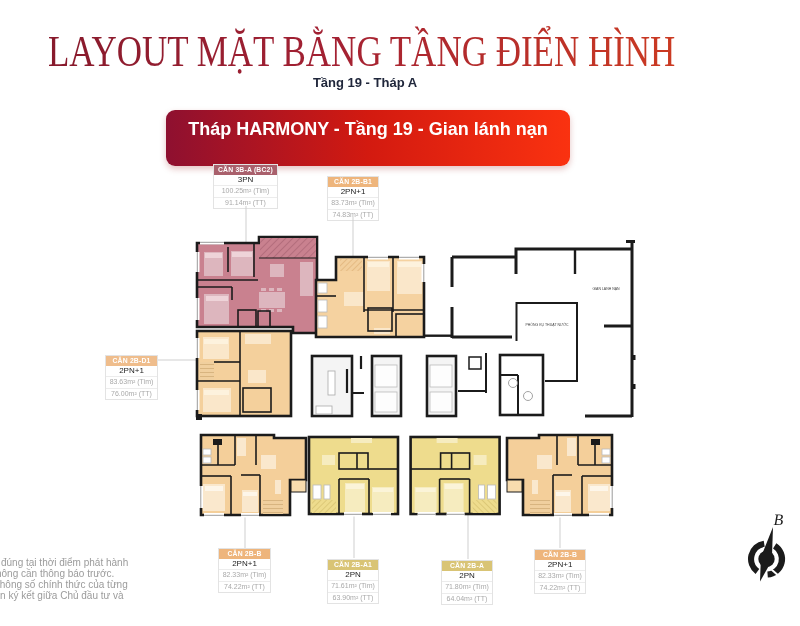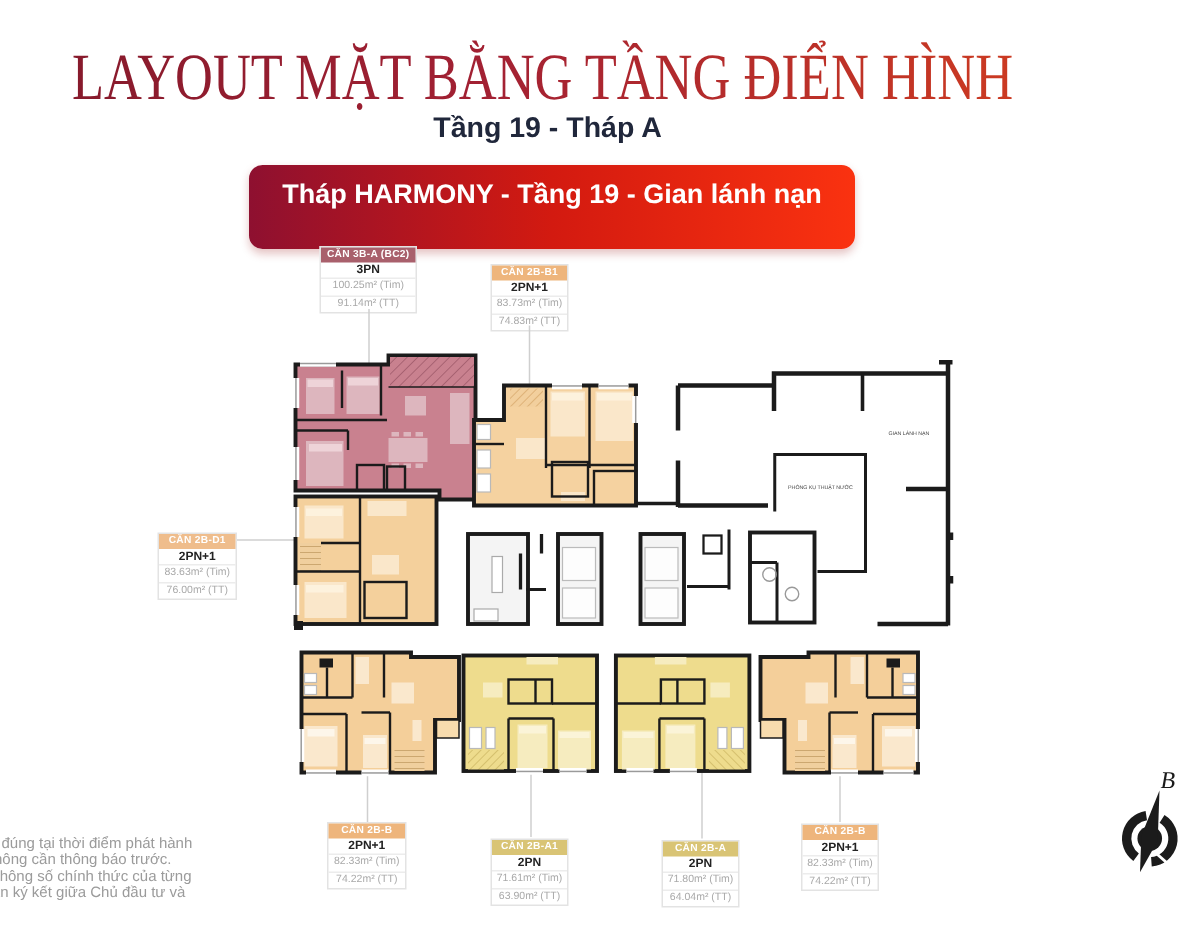--- a/index.html
+++ b/index.html
@@ -5,28 +5,28 @@
   html,body{margin:0;padding:0;}
   body{width:800px;height:626px;position:relative;background:#fff;overflow:hidden;
        font-family:"Liberation Sans",sans-serif;}
   .title{position:absolute;left:48px;top:26px;text-align:left;
     font-family:"Liberation Serif",serif;font-size:44px;font-weight:normal;
     transform:scaleX(0.795);transform-origin:left top;
     background:linear-gradient(90deg,#871a2c 0%,#a32133 45%,#cb3a22 100%);
     -webkit-background-clip:text;background-clip:text;color:transparent;
     white-space:nowrap;}
   .subtitle{position:absolute;left:0;top:75px;width:730px;text-align:center;
-    font-size:19px;font-weight:bold;color:#20273b;}
+    font-size:13px;font-weight:bold;color:#20273b;}
   .banner{position:absolute;left:166px;top:110px;width:404px;height:56px;
     border-radius:9px;background:linear-gradient(90deg,#8e1030 0%,#d31a10 50%,#fa3210 100%);
     color:#fff;font-weight:bold;font-size:18px;text-align:center;line-height:38px;
     box-shadow:0 3px 6px rgba(150,20,20,0.25);}
   .lbl{position:absolute;background:#fff;border:1px solid #e3e3e3;text-align:center;box-sizing:border-box;}
   .lbl .hd{color:#fff;font-weight:bold;font-size:6.8px;line-height:10px;letter-spacing:0.2px;}
-  .lbl .r1{font-weight:bold;font-size:8px;color:#232323;line-height:10.2px;border-bottom:1px solid #ececec;}
+  .lbl .r1{font-weight:normal;font-size:8px;color:#232323;line-height:10.2px;border-bottom:1px solid #ececec;}
   .lbl .r2{font-size:7px;color:#a9a9a9;line-height:10.4px;border-bottom:1px solid #ececec;}
   .lbl .r3{font-size:7px;color:#a9a9a9;line-height:10.4px;}
   .smalltext{position:absolute;color:#9b9b9b;font-size:10px;line-height:11px;white-space:nowrap;}
   svg{position:absolute;left:0;top:0;}
 </style>
 </head>
 <body>
 <div class="title">LAYOUT MẶT BẰNG TẦNG ĐIỂN HÌNH</div>
 <div class="subtitle">Tầng 19 - Tháp A</div>
 <div class="banner">Tháp HARMONY - Tầng 19 - Gian lánh nạn</div>

